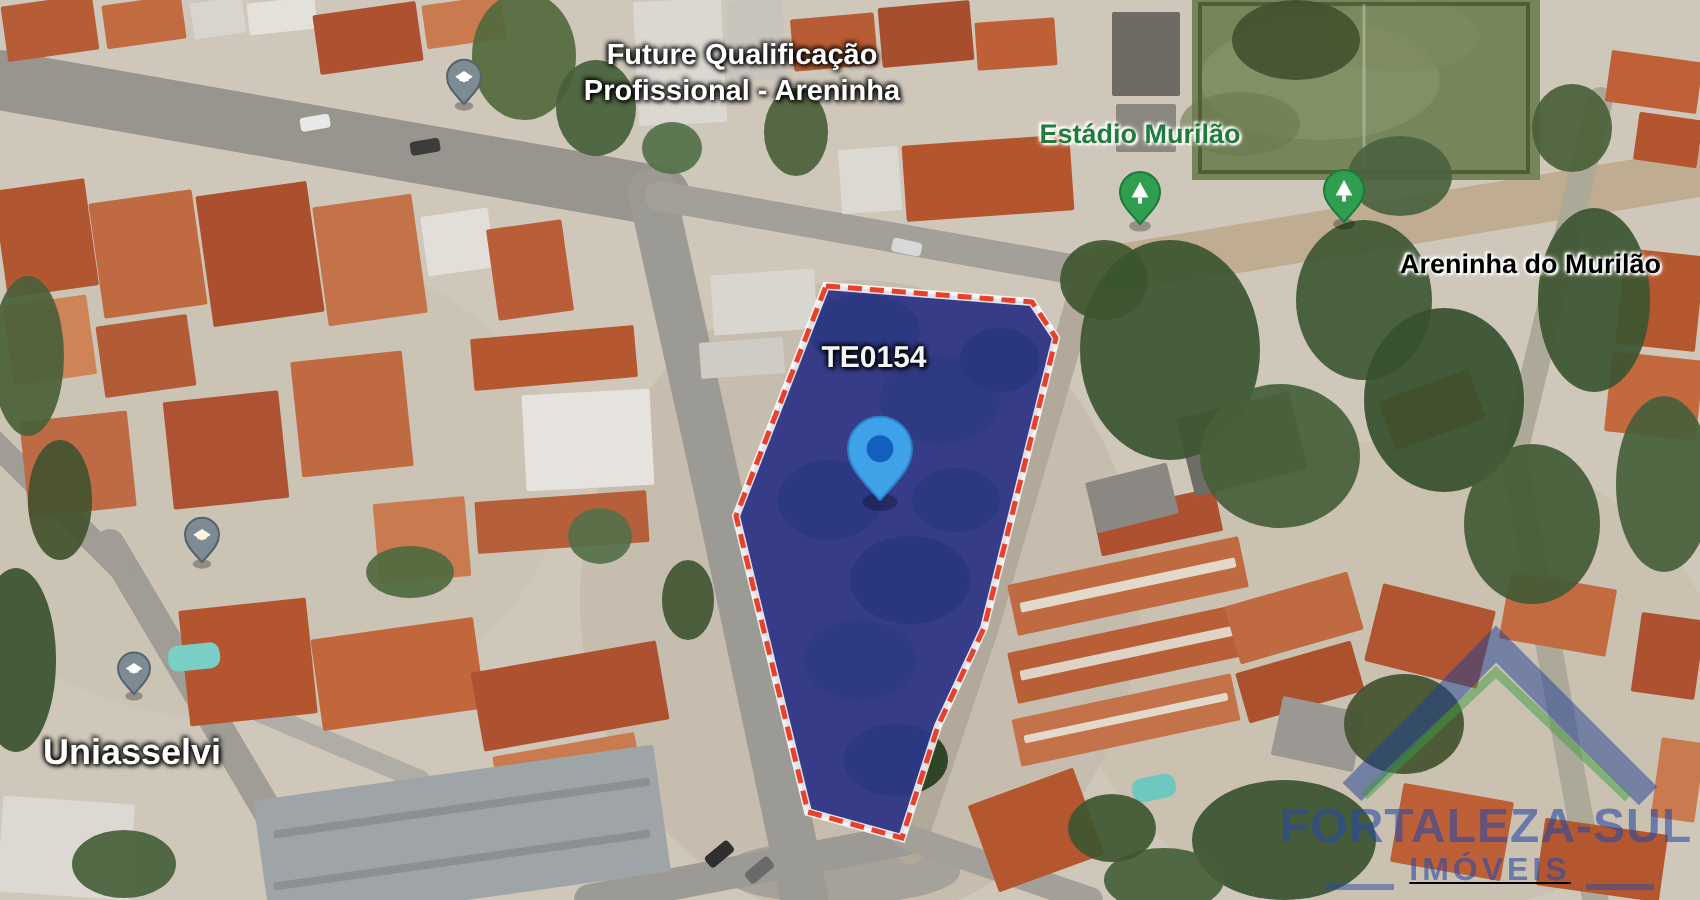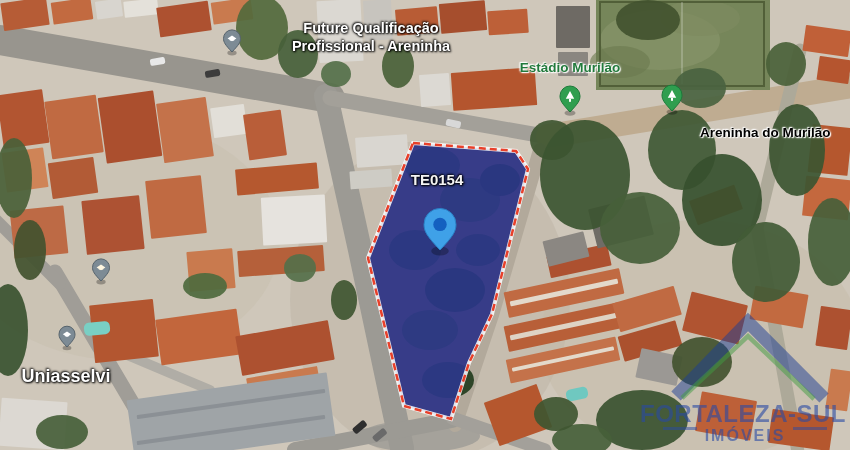--- a/index.html
+++ b/index.html
@@ -8,21 +8,21 @@
   #map-svg{position:absolute;left:0;top:0;}
   #labels-layer{position:absolute;left:0;top:0;width:100%;height:100%;pointer-events:none;}
   .map-label{position:absolute;white-space:nowrap;font-weight:bold;pointer-events:auto;line-height:1.25;}
   .map-label.center{transform:translate(-50%,-50%);text-align:center;}
   .map-label.left{transform:translate(0,-50%);text-align:left;}
   .halo-dark{text-shadow:0 0 2px rgba(0,0,0,.95),0 0 3px rgba(0,0,0,.8),1px 1px 2px rgba(0,0,0,.85),-1px -1px 2px rgba(0,0,0,.6);}
   .halo-light{text-shadow:0 0 2px #fff,0 0 3px #fff,1px 1px 1px #fff,-1px -1px 1px #fff;}
   #watermark{position:absolute;left:640px;top:300px;width:210px;height:150px;pointer-events:none;}
   #wm-title{position:absolute;left:0;top:100px;width:100%;text-align:left;
     font-size:24px;font-weight:bold;letter-spacing:.5px;color:rgba(40,74,165,.6);}
-  #wm-subrow{position:absolute;left:0;top:127px;width:100%;display:flex;align-items:flex-start;justify-content:center;gap:8px;}
+  #wm-subrow{position:absolute;left:0;top:127px;width:100%;display:flex;align-items:flex-end;justify-content:center;gap:8px;text-decoration:underline;}
   #wm-subrow .wm-line{display:inline-block;width:34px;height:3px;background:rgba(40,74,165,.5);}
   #wm-sub{font-size:16px;font-weight:bold;letter-spacing:2px;color:rgba(40,74,165,.6);}
 </style>
 </head>
 <body>
 
 <div id="viewport">
   <svg id="map-svg" width="850" height="450" viewBox="0 0 850 450">
       <rect x="0" y="0" width="850" height="450" fill="#cfc7ba"></rect>
       <ellipse cx="120" cy="240" rx="160" ry="120" fill="#c8bfae" opacity="0.5"></ellipse>

